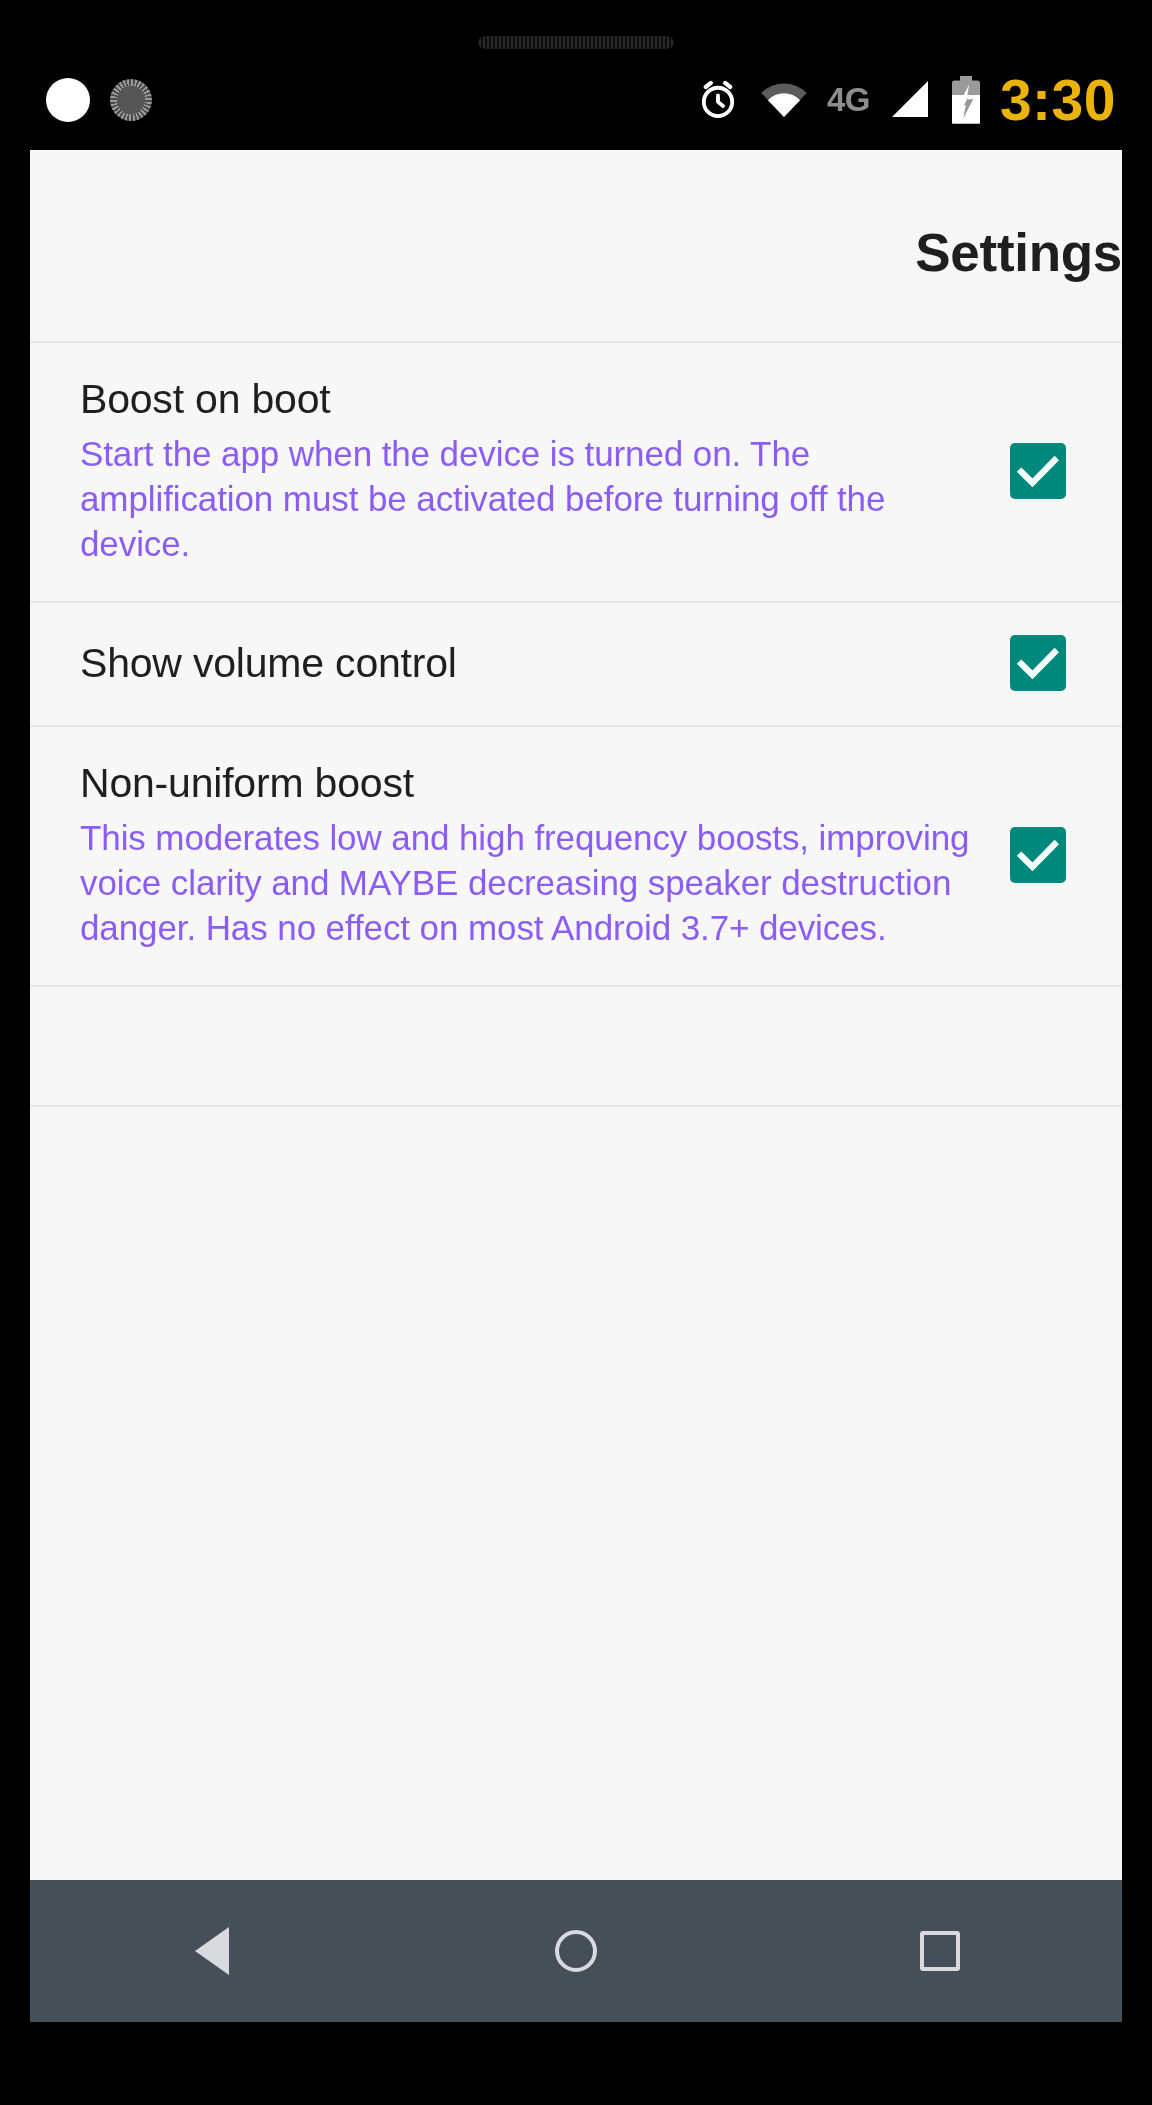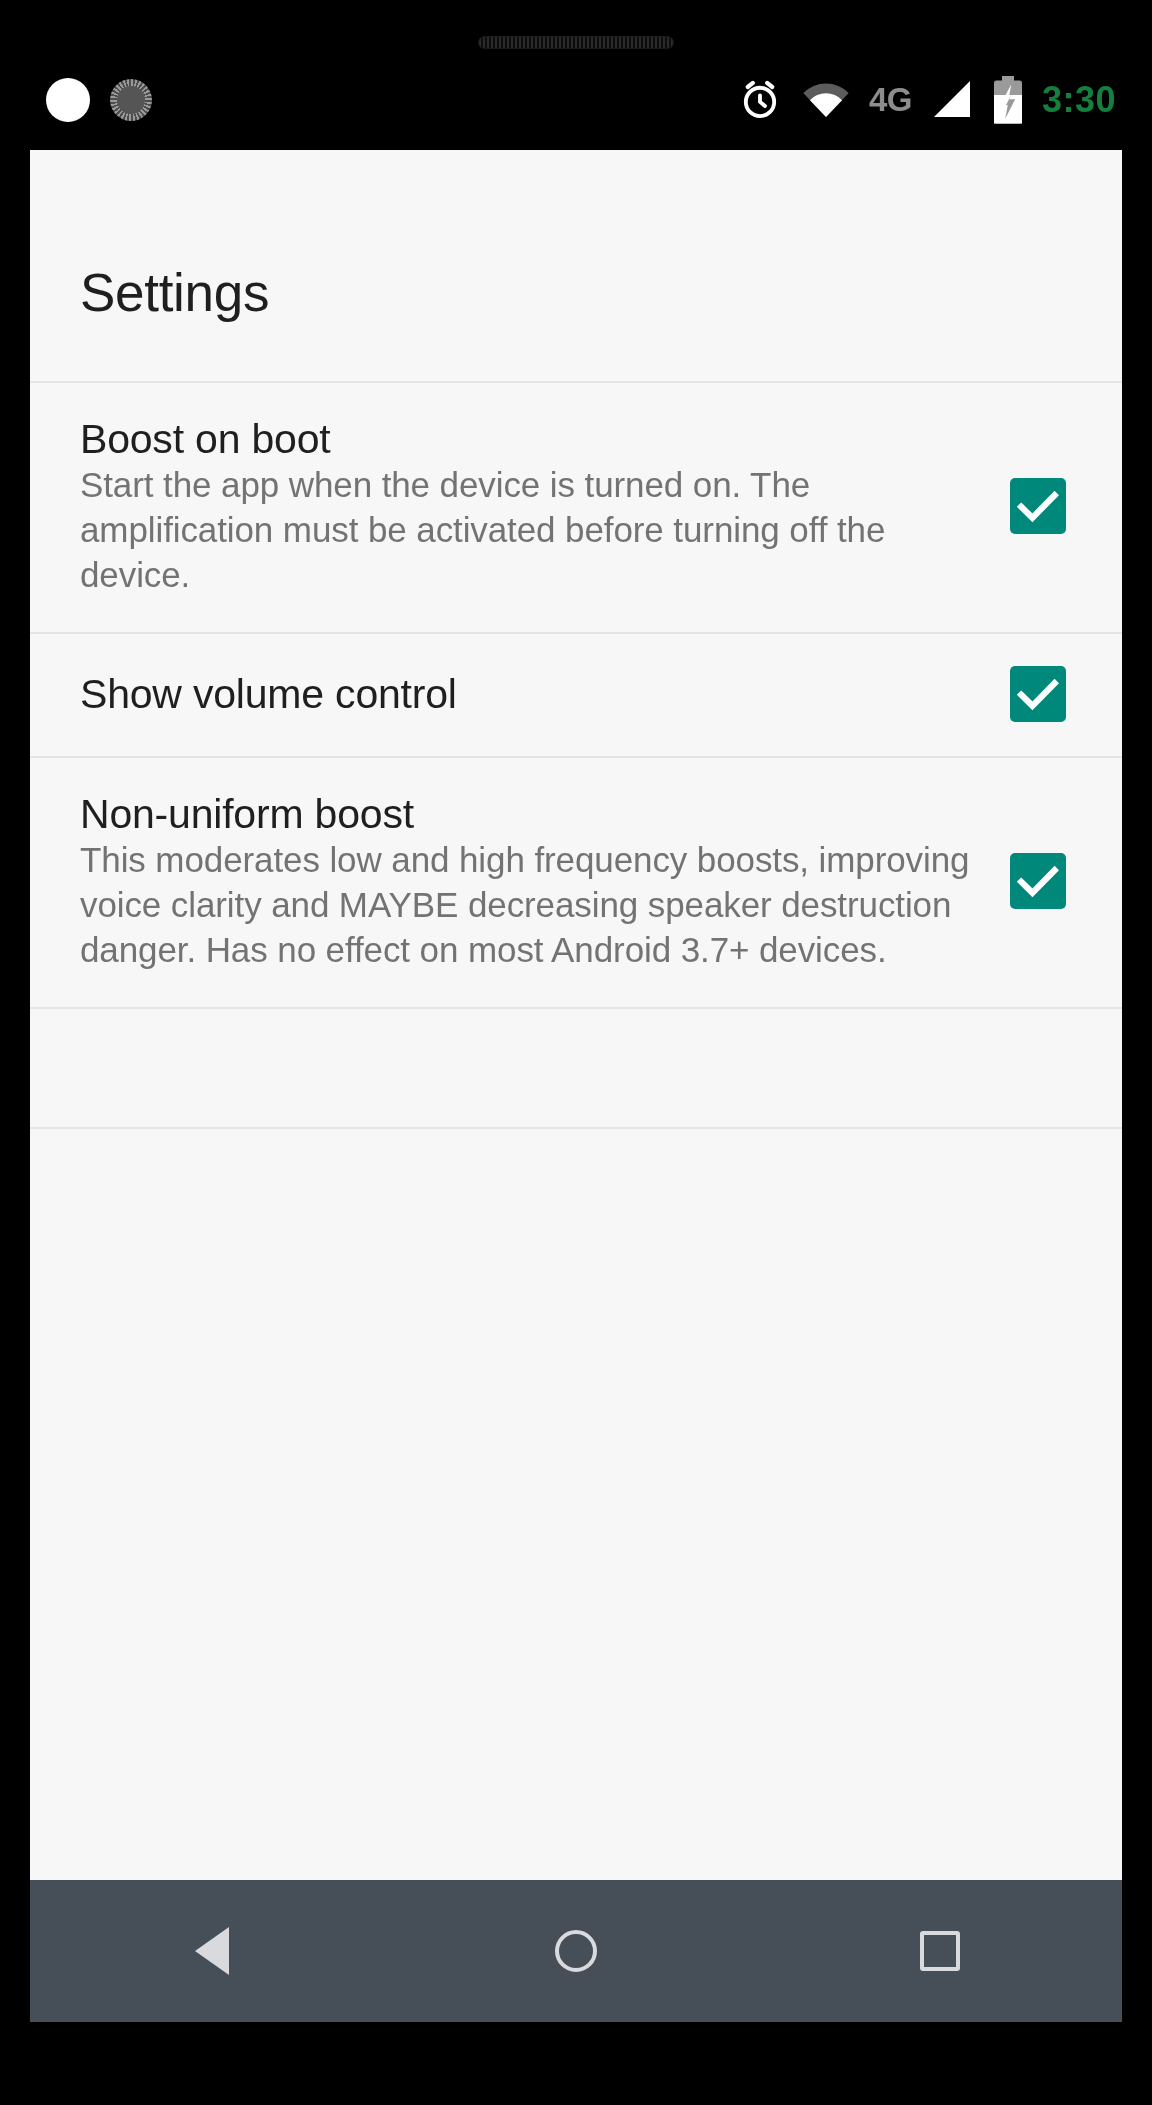--- a/index.html
+++ b/index.html
@@ -60,42 +60,43 @@
     border-radius: 50%;
     background: #555;
   }
   .sb-text-4g {
     color: #8d8d8d;
     font-size: 33px;
     font-weight: bold;
     letter-spacing: -0.5px;
   }
   .sb-clock {
-    color: #15803d;
-    font-size: 36px;
+    color: #eab308;
+    font-size: 57px;
     font-weight: bold;
     letter-spacing: 0.5px;
   }
   .icon-svg { display: block; }
 
   
   .screen {
     position: absolute;
     left: 30px; top: 150px;
     width: 1092px; height: 1730px;
     background: #f7f7f7;
     overflow: hidden;
   }
 
   .page-title {
     font-size: 53px;
     color: #1f1f1f;
-    font-weight: normal;
-    padding: 112px 0 0 50px;
+    font-weight: bold;
+    padding: 72px 0 0 50px;
     letter-spacing: -0.3px;
+    text-align: right;
   }
 
   .prefs { margin-top: 58px; }
 
   .pref-row {
     display: flex;
     align-items: center;
     padding: 32px 56px 34px 50px;
     border-bottom: 2px solid #e4e4e4;
     min-height: 120px;
@@ -103,22 +104,23 @@
   .pref-row:first-child { border-top: 2px solid #e4e4e4; }
   .pref-text { flex: 1; padding-right: 34px; }
   .pref-title {
     font-size: 41px;
     color: #1f1f1f;
     line-height: 1.18;
     letter-spacing: -0.2px;
   }
   .pref-summary {
     font-size: 35px;
-    color: #737373;
+    color: #8b5cf6;
     line-height: 1.28;
+    margin-top: 9px;
     letter-spacing: -0.1px;
   }
 
   .checkbox {
     width: 56px; height: 56px;
     border-radius: 5px;
     background: #00897b;
     flex: 0 0 auto;
     position: relative;
   }

